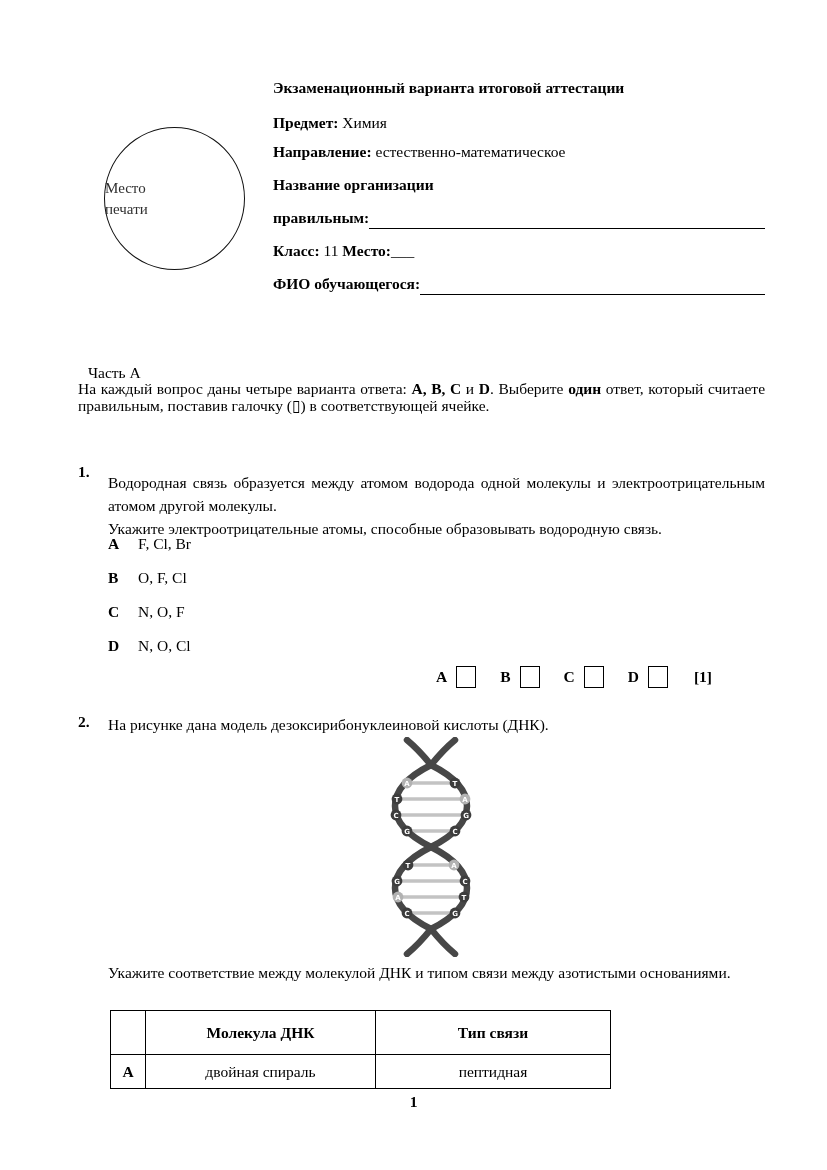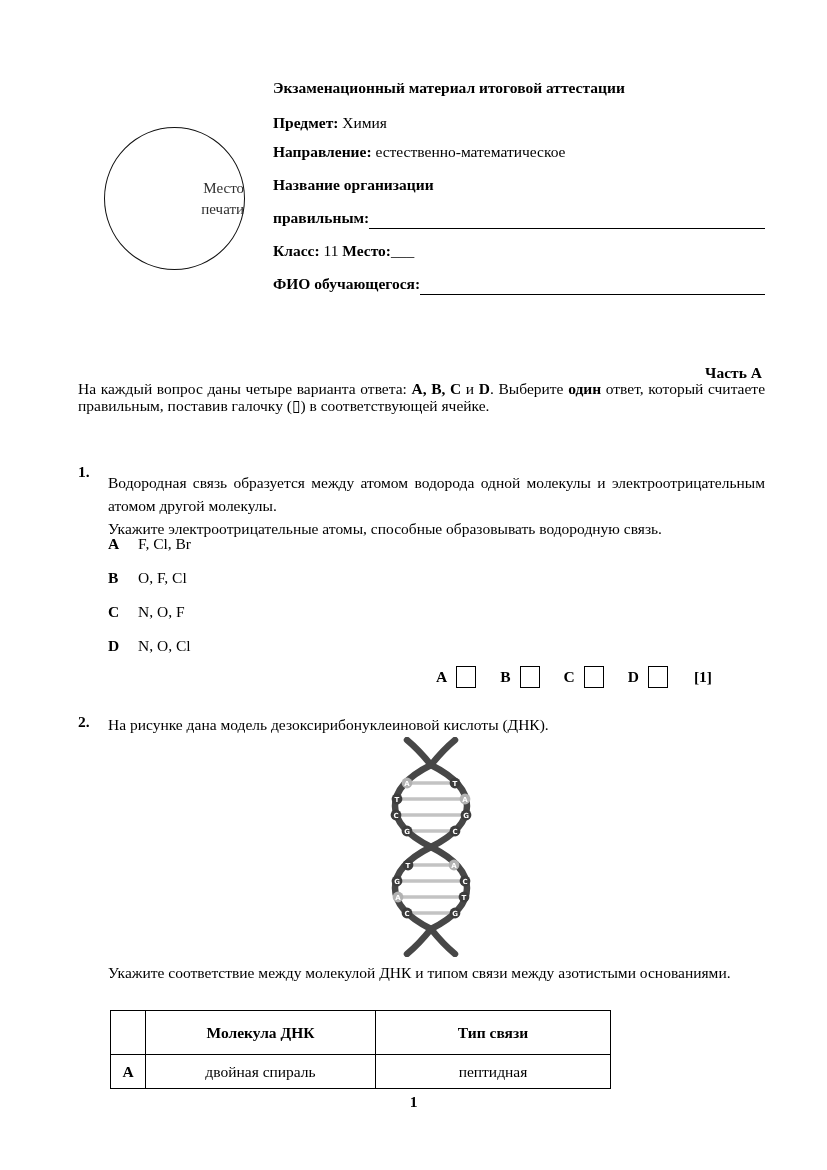--- a/index.html
+++ b/index.html
@@ -18,21 +18,21 @@
   .b { font-weight: bold; }
 
   
   .stamp {
     position: absolute;
     left: 104px; top: 127px;
     width: 141px; height: 143px;
     border: 1.6px solid #111;
     border-radius: 50%;
     display: flex; flex-direction: column;
-    align-items: flex-end; justify-content: center;
+    align-items: flex-start; justify-content: center;
     color: #2f2f2f;
     font-size: 15px;
     line-height: 21px;
   }
 
   
   .header-block {
     position: absolute;
     left: 273px; top: 76px;
     width: 492px;
@@ -40,24 +40,24 @@
   }
   .h-row { display: flex; align-items: flex-end; white-space: pre-wrap; }
   .fill-line { flex: 1 1 auto; border-bottom: 1.2px solid #000; height: 19px; }
   .mb12 { margin-bottom: 12px; }
   .mb11 { margin-bottom: 6px; }
   .mb10 { margin-bottom: 10px; }
   .mb1  { margin-bottom: 10px; }
 
   .part-title {
     position: absolute;
-    left: 75px; top: 364px;
+    left: 88px; top: 364px;
     width: 687px;
-    text-align: right;
-    font-weight: bold;
+    text-align: left;
+    font-weight: normal;
   }
   .instructions {
     position: absolute;
     left: 78px; top: 380px;
     width: 687px;
     line-height: 17px;
     text-align: justify;
   }
   .q-num {
     position: absolute;
@@ -144,21 +144,21 @@
 <body>
 
 <div class="page">
 
   <div class="stamp">
     <span>Место</span>
     <span>печати</span>
   </div>
 
   <div class="header-block">
-    <div class="b mb12">Экзаменационный материал итоговой аттестации</div>
+    <div class="b mb12">Экзаменационный варианта итоговой аттестации</div>
     <div class="mb11"><span class="b">Предмет:</span> <span>Химия</span></div>
     <div class="mb10"><span class="b">Направление:</span> <span>естественно-математическое</span></div>
     <div class="b mb1">Название организации</div>
     <div class="h-row mb10"><span class="b">правильным:</span><span class="fill-line"></span></div>
     <div class="mb10"><span class="b">Класс:</span> <span>11</span> <span class="b">Место:</span><span>___</span></div>
     <div class="h-row"><span class="b">ФИО обучающегося:</span><span class="fill-line"></span></div>
   </div>
 
   <div class="part-title">Часть А</div>
 

